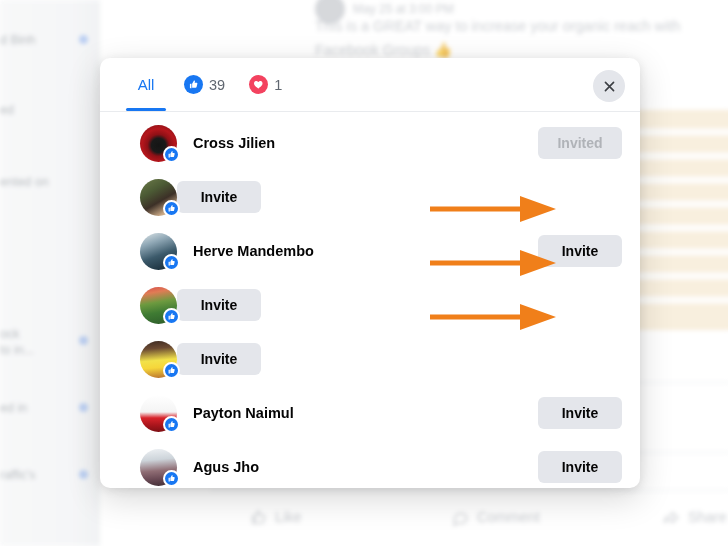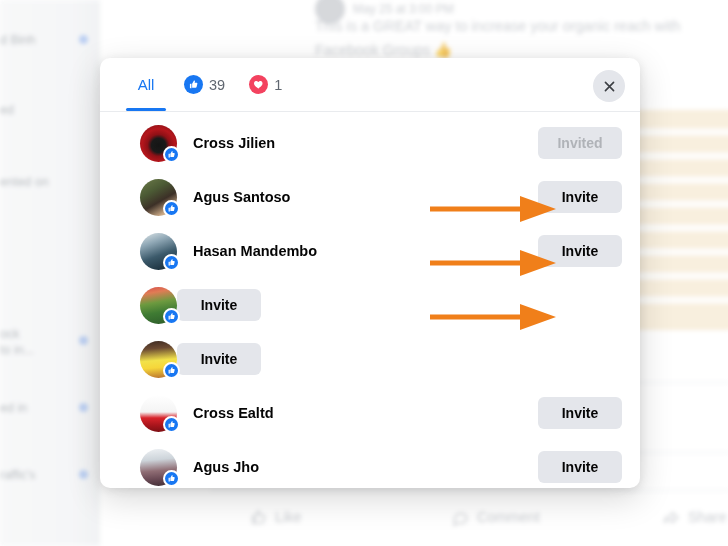--- a/index.html
+++ b/index.html
@@ -437,33 +437,32 @@
         </div>
         <div class="person-row">
           <div class="avatar-wrap">
             <div class="avatar" style="background: linear-gradient(150deg, rgb(109, 124, 74) 0%, rgb(76, 91, 53) 32%, rgb(60, 48, 39) 58%, rgb(200, 167, 132) 82%, rgb(230, 207, 180) 100%);"></div>
             <div class="avatar-badge">
               <svg width="9" height="9" viewBox="0 0 24 24" fill="#ffffff">
                 <path d="M7.5 10.2V20H5.2c-.6 0-1-.4-1-1v-7.8c0-.6.4-1 1-1h2.3zM9 10.1l4-6.6c.2-.3.5-.5.9-.4.9.1 1.5 1 1.3 1.9l-.7 3.3h4.3c1.1 0 1.9 1 1.6 2.1l-1.7 7c-.2.9-1 1.5-1.9 1.5H9V10.1z"></path>
               </svg>
             </div>
           </div>
-          <div class="person-name">Agus Santoso</div>
           <button class="invite-btn">Invite</button>
         </div>
         <div class="person-row">
           <div class="avatar-wrap">
             <div class="avatar" style="background: linear-gradient(160deg, rgb(223, 231, 234) 0%, rgb(143, 167, 181) 28%, rgb(60, 90, 107) 58%, rgb(29, 51, 64) 88%, rgb(22, 38, 47) 100%);"></div>
             <div class="avatar-badge">
               <svg width="9" height="9" viewBox="0 0 24 24" fill="#ffffff">
                 <path d="M7.5 10.2V20H5.2c-.6 0-1-.4-1-1v-7.8c0-.6.4-1 1-1h2.3zM9 10.1l4-6.6c.2-.3.5-.5.9-.4.9.1 1.5 1 1.3 1.9l-.7 3.3h4.3c1.1 0 1.9 1 1.6 2.1l-1.7 7c-.2.9-1 1.5-1.9 1.5H9V10.1z"></path>
               </svg>
             </div>
           </div>
-          <div class="person-name">Hasan Mandembo</div>
+          <div class="person-name">Herve Mandembo</div>
           <button class="invite-btn">Invite</button>
         </div>
         <div class="person-row">
           <div class="avatar-wrap">
             <div class="avatar" style="background: linear-gradient(170deg, rgb(213, 74, 74) 0%, rgb(224, 124, 85) 18%, rgb(109, 154, 63) 42%, rgb(63, 123, 51) 66%, rgb(45, 91, 42) 100%);"></div>
             <div class="avatar-badge">
               <svg width="9" height="9" viewBox="0 0 24 24" fill="#ffffff">
                 <path d="M7.5 10.2V20H5.2c-.6 0-1-.4-1-1v-7.8c0-.6.4-1 1-1h2.3zM9 10.1l4-6.6c.2-.3.5-.5.9-.4.9.1 1.5 1 1.3 1.9l-.7 3.3h4.3c1.1 0 1.9 1 1.6 2.1l-1.7 7c-.2.9-1 1.5-1.9 1.5H9V10.1z"></path>
               </svg>
             </div>
@@ -483,21 +482,21 @@
         </div>
         <div class="person-row">
           <div class="avatar-wrap">
             <div class="avatar" style="background: linear-gradient(rgb(255, 255, 255) 0%, rgb(244, 244, 244) 46%, rgb(216, 35, 42) 62%, rgb(168, 21, 28) 82%, rgb(125, 15, 20) 100%);"></div>
             <div class="avatar-badge">
               <svg width="9" height="9" viewBox="0 0 24 24" fill="#ffffff">
                 <path d="M7.5 10.2V20H5.2c-.6 0-1-.4-1-1v-7.8c0-.6.4-1 1-1h2.3zM9 10.1l4-6.6c.2-.3.5-.5.9-.4.9.1 1.5 1 1.3 1.9l-.7 3.3h4.3c1.1 0 1.9 1 1.6 2.1l-1.7 7c-.2.9-1 1.5-1.9 1.5H9V10.1z"></path>
               </svg>
             </div>
           </div>
-          <div class="person-name">Cross Ealtd</div>
+          <div class="person-name">Payton Naimul</div>
           <button class="invite-btn">Invite</button>
         </div>
         <div class="person-row">
           <div class="avatar-wrap">
             <div class="avatar" style="background: linear-gradient(175deg, rgb(238, 241, 244) 0%, rgb(205, 212, 218) 30%, rgb(143, 109, 116) 58%, rgb(106, 74, 85) 78%, rgb(63, 44, 51) 100%);"></div>
             <div class="avatar-badge">
               <svg width="9" height="9" viewBox="0 0 24 24" fill="#ffffff">
                 <path d="M7.5 10.2V20H5.2c-.6 0-1-.4-1-1v-7.8c0-.6.4-1 1-1h2.3zM9 10.1l4-6.6c.2-.3.5-.5.9-.4.9.1 1.5 1 1.3 1.9l-.7 3.3h4.3c1.1 0 1.9 1 1.6 2.1l-1.7 7c-.2.9-1 1.5-1.9 1.5H9V10.1z"></path>
               </svg>
             </div>

